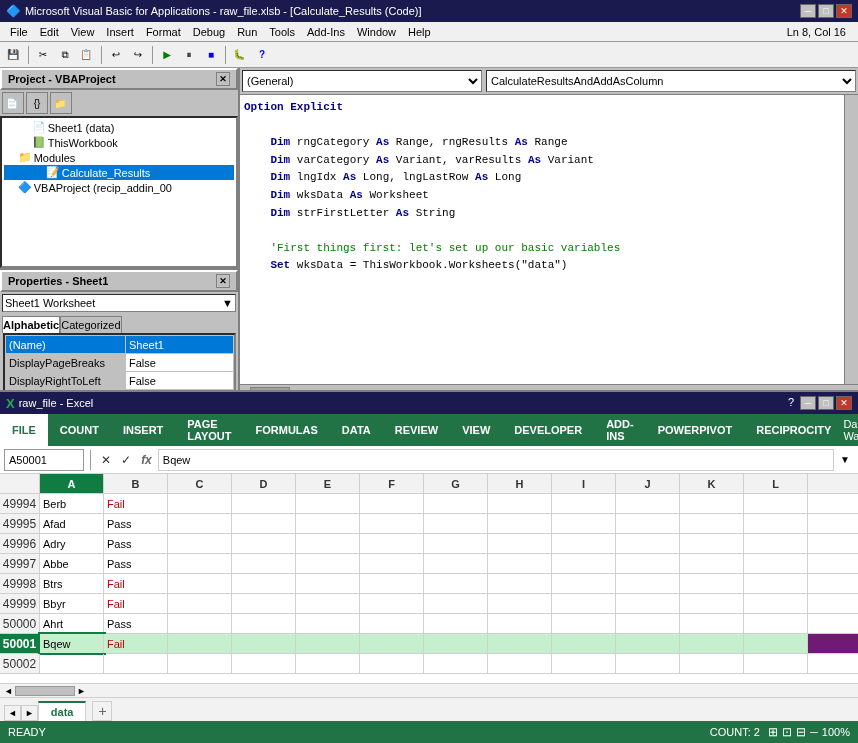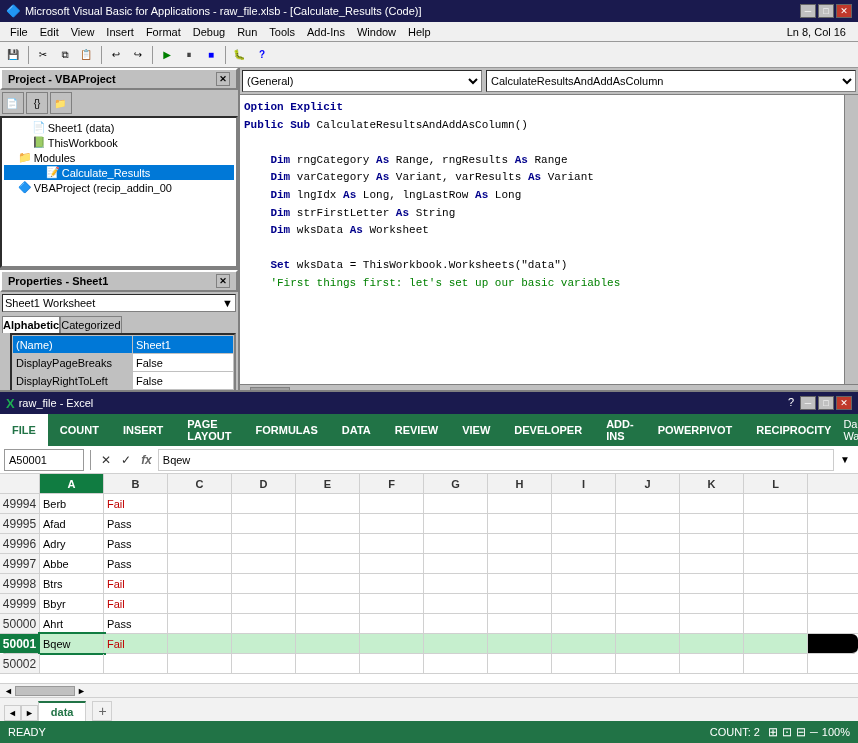--- a/index.html
+++ b/index.html
@@ -36,21 +36,21 @@
     .tree-indent-2 { padding-left: 28px; }
     .tree-indent-3 { padding-left: 42px; }
     .props-tabs { display: flex; background: #c0c0c0; padding: 2px 2px 0 2px; }
     .props-tab { padding: 2px 0; border: 1px solid #808080; background: #c0c0c0; font-size: 11px; cursor: pointer; border-bottom: none; }
     .props-tab.active { background: white; font-weight: bold; }
     .props-table { width: 100%; border-collapse: collapse; font-size: 11px; }
     .props-table td { border: 1px solid #c0c0c0; padding: 1px 3px; height: 18px; }
     .props-table td:first-child { background: #c0c0c0; width: 120px; }
     .props-table td:last-child { background: white; }
     .props-table tr.selected td { background: #0078d7; color: white; }
-    .props-content { background: #a16207; border: 2px inset #808080; margin: 0 2px 2px 10px; overflow-y: auto; max-height: 110px; }
+    .props-content { background: #a16207; border: 2px inset #808080; margin: 0 2px 2px 3px; overflow-y: auto; max-height: 110px; }
 
     
     .code-panel { flex: 1; display: flex; flex-direction: column; background: white; }
     .code-toolbar { background: #c0c0c0; display: flex; align-items: center; gap: 4px; padding: 2px; border-bottom: 1px solid #808080; }
     .code-dropdown { height: 22px; font-size: 11px; border: 1px inset #808080; background: white; flex: 0 0 240px; }
     .code-dropdown2 { height: 22px; font-size: 11px; border: 1px inset #808080; background: white; flex: 1; }
     .code-area { flex: 1; background: white; font-family: 'Courier New', monospace; font-size: 11px; overflow-y: auto; overflow-x: auto; padding: 4px; border: none; outline: none; line-height: 1.5; }
     .code-line { white-space: pre; }
 
     
@@ -237,30 +237,29 @@
         <select class="code-dropdown">
           <option>(General)</option>
         </select>
         <select class="code-dropdown2">
           <option>CalculateResultsAndAddAsColumn</option>
         </select>
       </div>
       <div class="code-wrapper">
         <div class="code-area" style="flex:1;border:none;resize:none;line-height:1.6;">
           <div class="code-line"><span class="kw">Option Explicit</span></div>
-          <div class="code-line"><span class="kw">Public Sub</span> CalculateResultsAndAddAsColumn()</div>
           <div class="code-line">&nbsp;</div>
           <div class="code-line">    <span class="kw">Dim</span> rngCategory <span class="kw">As</span> Range, rngResults <span class="kw">As</span> Range</div>
           <div class="code-line">    <span class="kw">Dim</span> varCategory <span class="kw">As</span> Variant, varResults <span class="kw">As</span> Variant</div>
           <div class="code-line">    <span class="kw">Dim</span> lngIdx <span class="kw">As</span> Long, lngLastRow <span class="kw">As</span> Long</div>
+          <div class="code-line">    <span class="kw">Dim</span> wksData <span class="kw">As</span> Worksheet</div>
           <div class="code-line">    <span class="kw">Dim</span> strFirstLetter <span class="kw">As</span> String</div>
-          <div class="code-line">    <span class="kw">Dim</span> wksData <span class="kw">As</span> Worksheet</div>
           <div class="code-line">&nbsp;</div>
+          <div class="code-line">    <span class="cm">'First things first: let's set up our basic variables</span></div>
           <div class="code-line">    <span class="kw">Set</span> wksData = ThisWorkbook.Worksheets("data")</div>
-          <div class="code-line">    <span class="cm">'First things first: let's set up our basic variables</span></div>
         </div>
         <div class="scrollbar-v"></div>
       </div>
 
       <div style="height:14px;background:#c0c0c0;border-top:1px solid #808080;display:flex;align-items:center;">
         <div style="width:40px;height:10px;background:#a0a0a0;margin-left:10px;border:1px solid #808080;"></div>
       </div>
     </div>
   </div>
 </div>
@@ -434,21 +433,21 @@
         <div class="cell"></div>
         <div class="cell"></div>
         <div class="cell"></div>
         <div class="cell"></div>
         <div class="cell"></div>
         <div class="cell"></div>
         <div class="cell"></div>
         <div class="cell"></div>
       </div>
 
-      <div class="grid-row selected-row" style="background:#000000;border-radius:6px;">
+      <div class="grid-row selected-row" style="background:#701a75;">
         <div class="row-num active" style="background:#107c41;color:white;font-weight:bold;">50001</div>
         <div class="cell" style="background:#c6efce;outline:2px solid #107c41;color:#000;">Bqew</div>
         <div class="cell fail" style="background:#c6efce;">Fail</div>
         <div class="cell" style="background:#c6efce;"></div>
         <div class="cell" style="background:#c6efce;"></div>
         <div class="cell" style="background:#c6efce;"></div>
         <div class="cell" style="background:#c6efce;"></div>
         <div class="cell" style="background:#c6efce;"></div>
         <div class="cell" style="background:#c6efce;"></div>
         <div class="cell" style="background:#c6efce;"></div>

